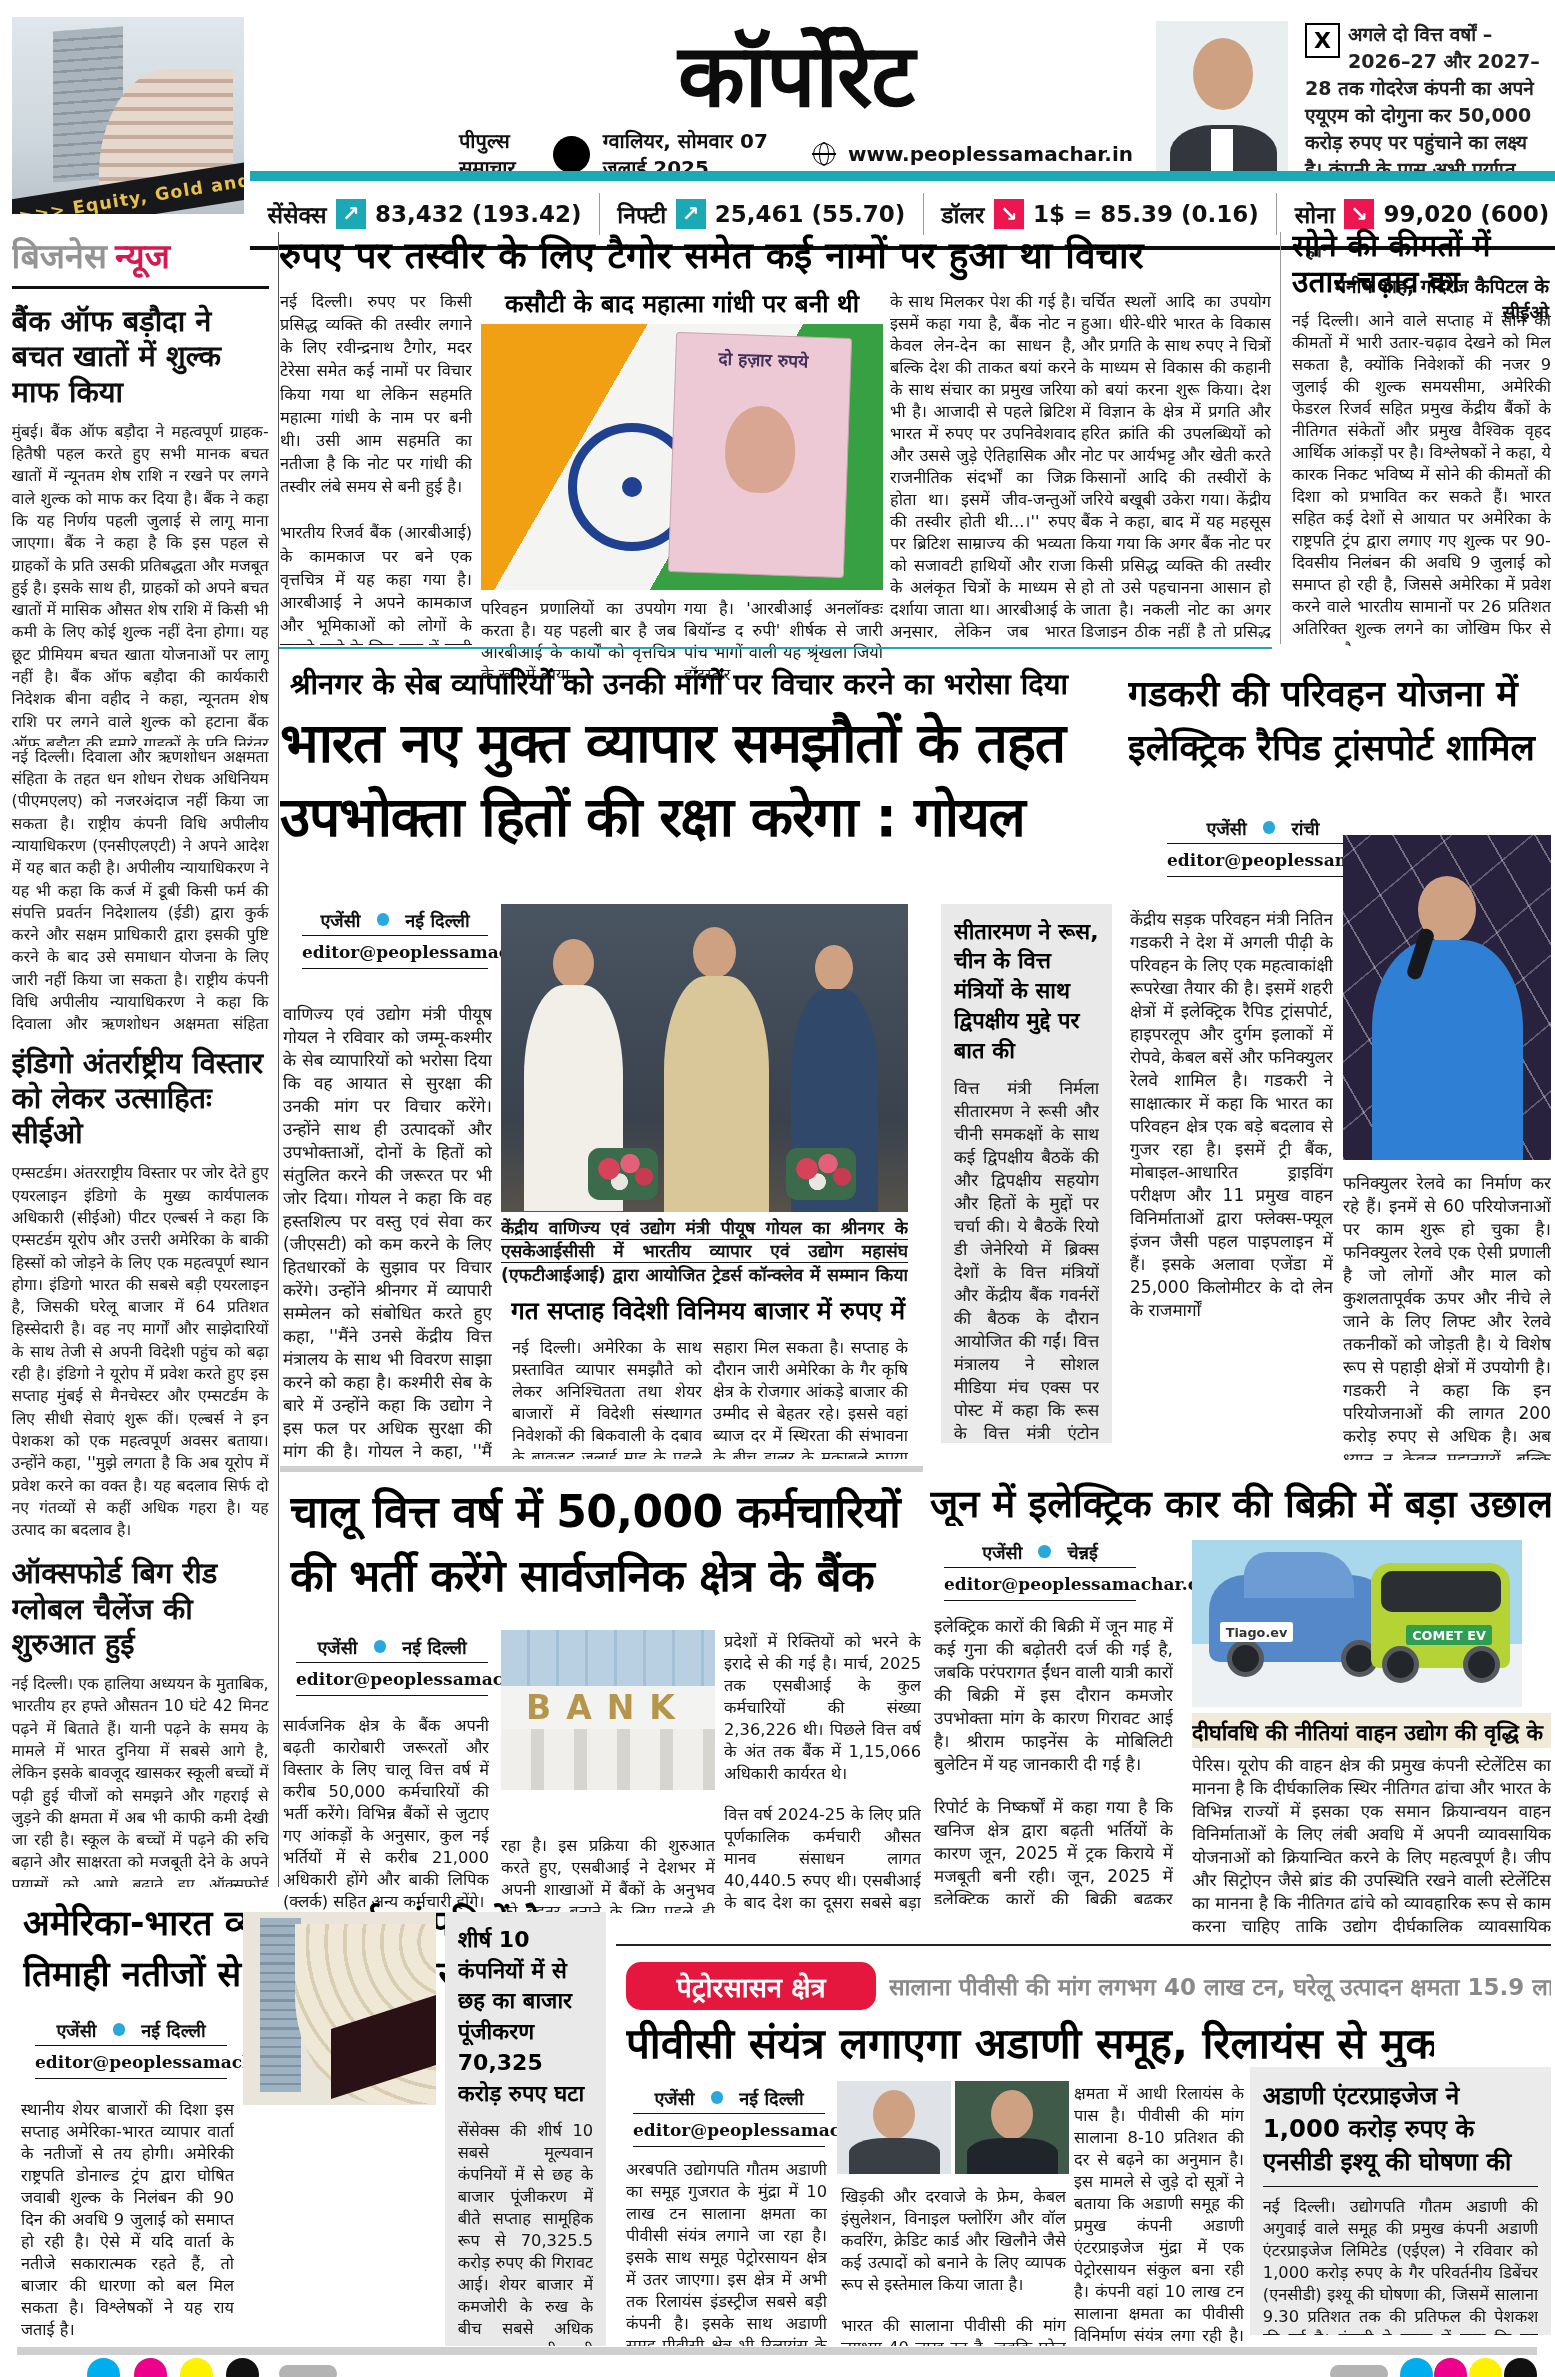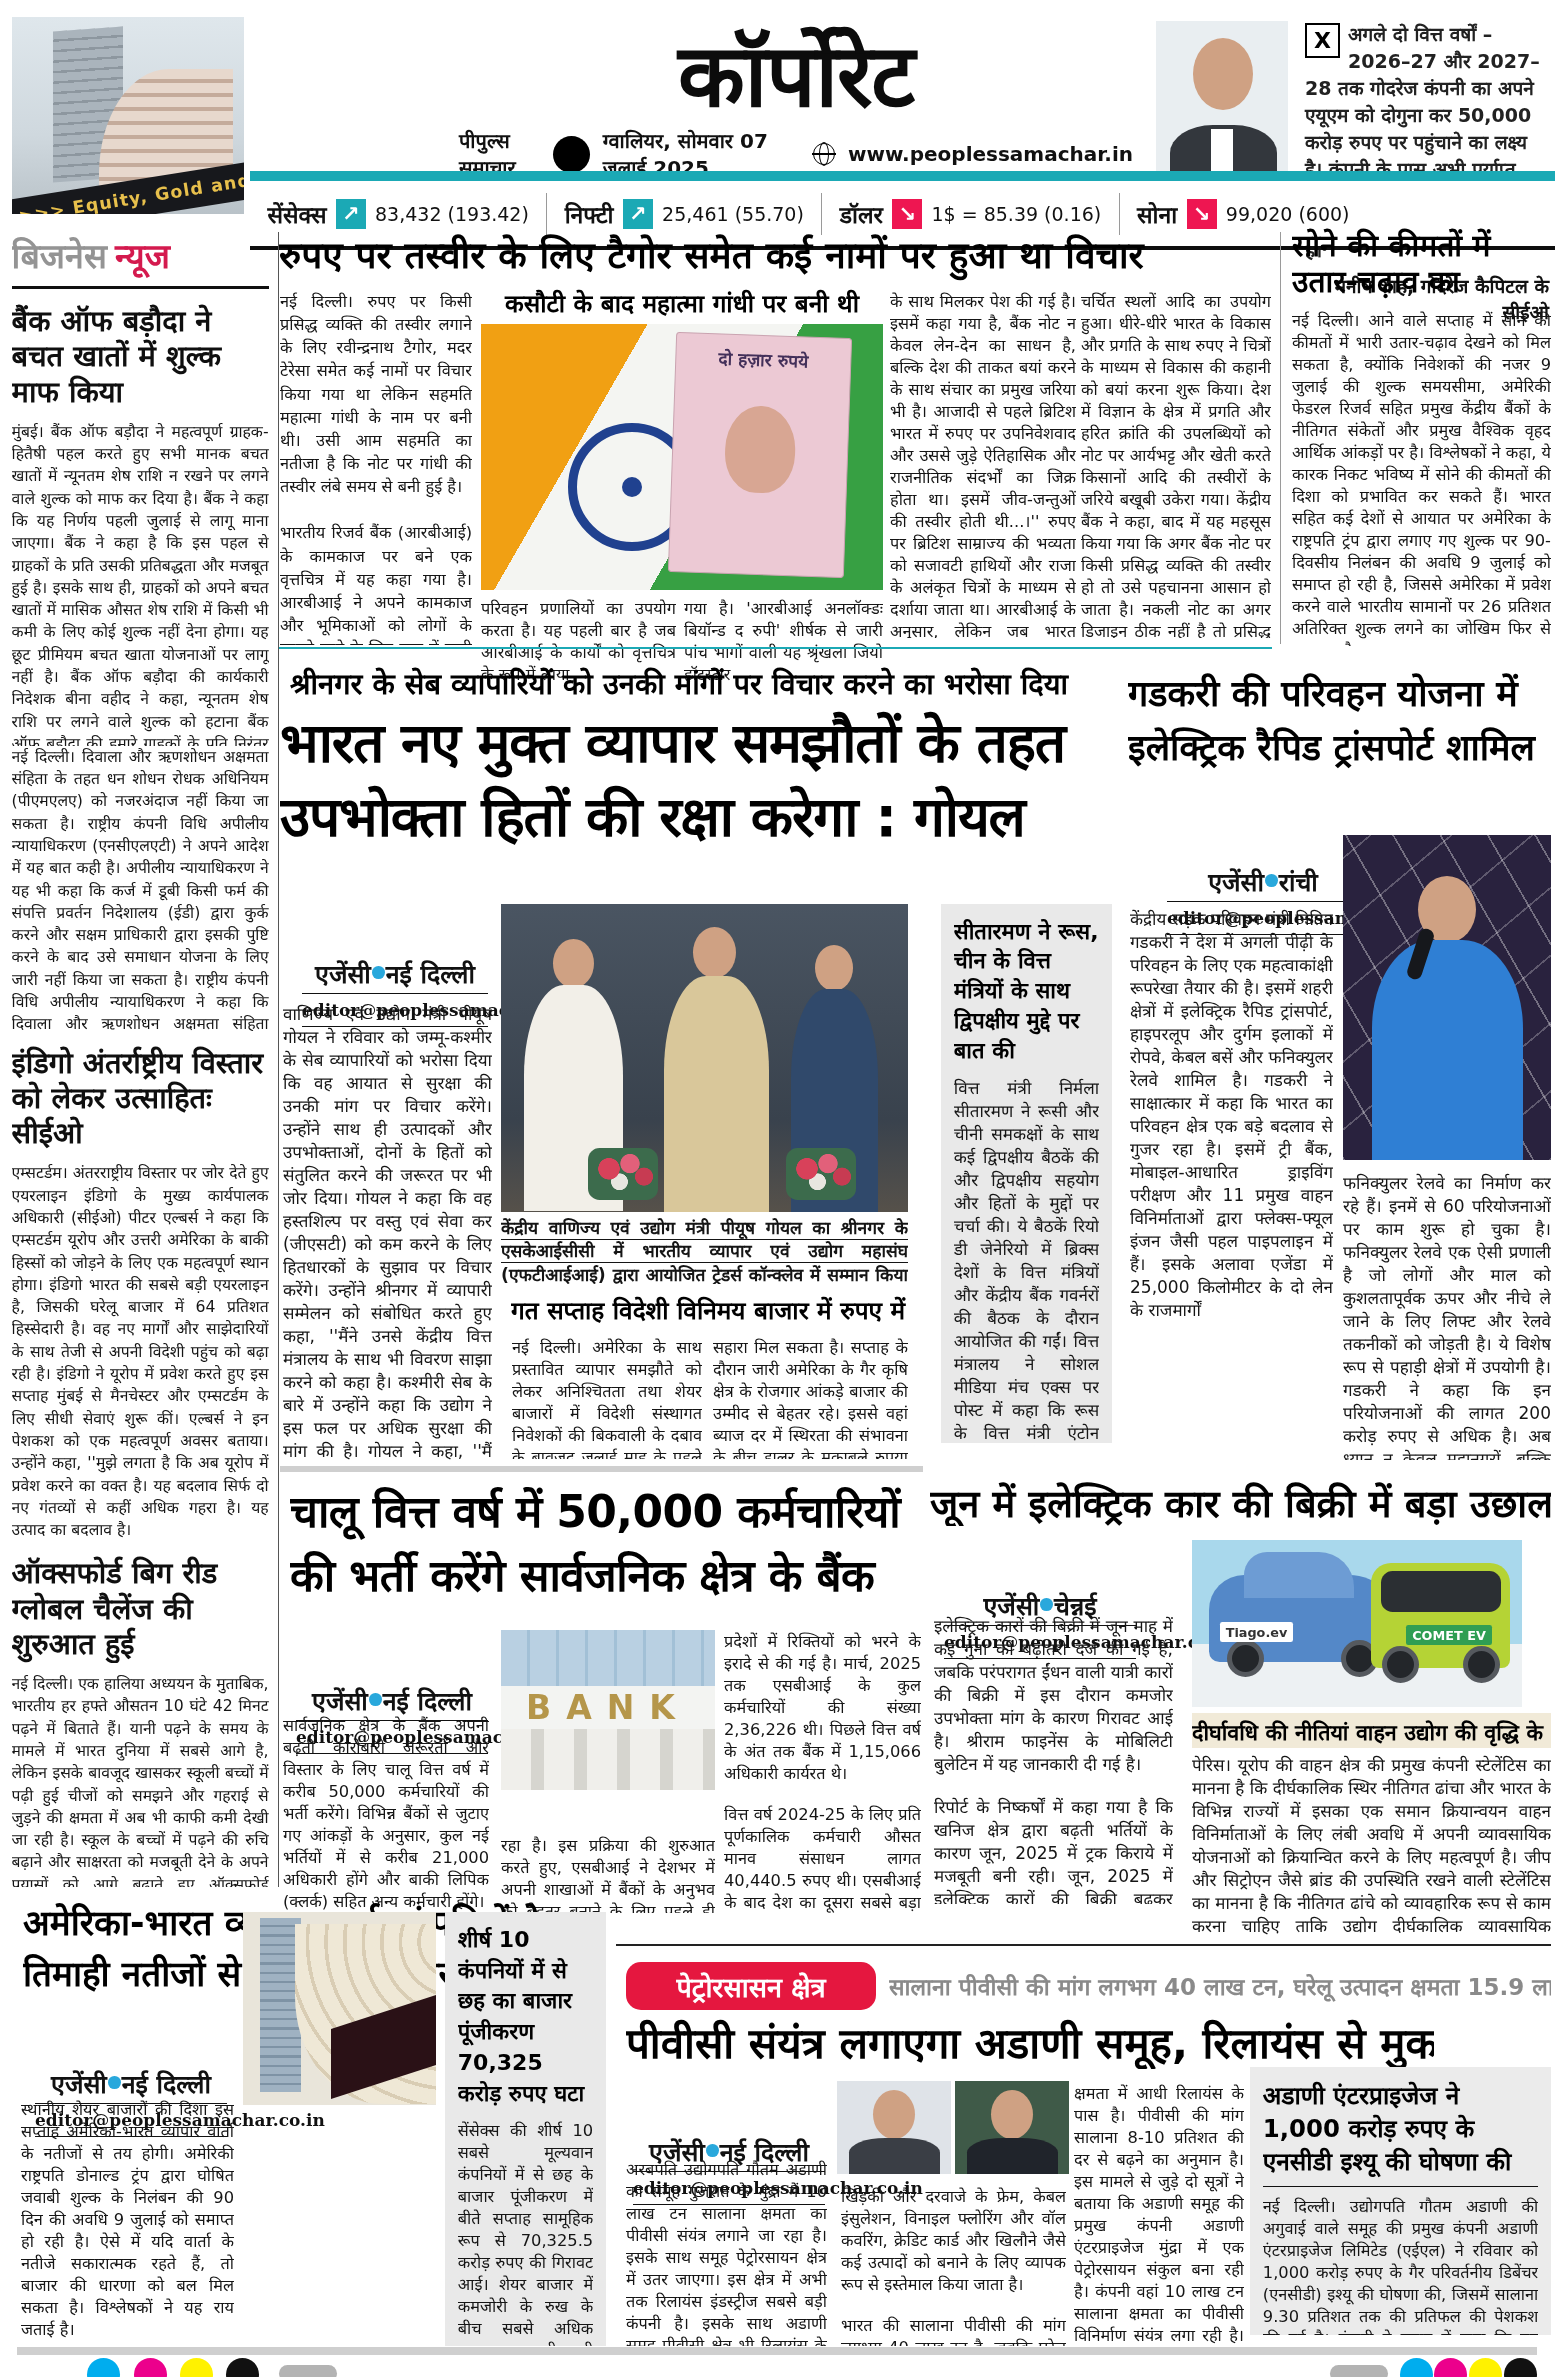--- a/index.html
+++ b/index.html
@@ -32,29 +32,29 @@
   #teal-bar{background:#1ba9b5;}
   #ticker{display:flex;align-items:center;border-bottom:4.6px solid #0e0e0e;background:#fff;}
   .t-item{display:flex;align-items:center;gap:9.3px;padding:0 17.4px;height:42px;border-right:1.7px solid #9a9a9a;}
   .t-item:last-child{border-right:none;}
   .t-label{font-size:23px;font-weight:bold;white-space:nowrap;}
   .t-arrow{width:30px;height:30px;display:flex;align-items:center;justify-content:center;color:#fff;font-size:21px;font-weight:bold;flex:0 0 auto;}
   .t-arrow.up{background:#1ba9b5;}
   .t-arrow.up::before{content:"\2197";}
   .t-arrow.down{background:#ee1651;}
   .t-arrow.down::before{content:"\2198";}
-  .t-value{font-size:19px;font-weight:normal;white-space:nowrap;}
+  .t-value{font-size:23px;font-weight:bold;white-space:nowrap;}
   
   #left-col{border-right:1.2px solid #555;padding-right:9.3px;overflow:hidden;}
   #bn-head{font-size:34px;font-weight:bold;border-bottom:3.5px solid #101010;padding-bottom:8.1px;margin-bottom:15px;}
   #bn-head .g{color:#949494;} #bn-head .r{color:#d41a4e;margin-left:8.1px;}
   .l-art h2{font-size:29px;line-height:1.22;margin:15px 0 10.5px 0;color:#0f0f0f;}
   .l-art .bt{font-size:15.7px;line-height:1.42;}
   
-  .byline{display:flex;align-items:center;justify-content:center;gap:1px;font-size:25px;font-weight:bold;padding:3.5px 0;margin-top:48px;}
+  .byline{display:flex;align-items:center;justify-content:center;gap:16px;font-size:18px;font-weight:bold;padding:3.5px 0;}
   .bdot{width:12.8px;height:12.8px;border-radius:50%;background:#29a8dc;flex:0 0 auto;}
   .email{font-size:17px;font-weight:bold;text-align:center;border-top:1.7px solid #111;border-bottom:1.7px solid #111;padding:5.8px 0;font-family:"DejaVu Serif","Liberation Serif",serif;}
   
   #note-photo{background:linear-gradient(120deg,#f1a013 0%,#f1a013 30%,#f4f5f2 30%,#f4f5f2 58%,#37a043 58%);}
   #note-photo .chakra{position:absolute;left:87px;top:99px;width:110px;height:110px;border:9.3px solid #20418f;border-radius:50%;}
   #note-photo .chakra::after{content:"";position:absolute;left:50%;top:50%;width:20px;height:20px;margin:-10px 0 0 -10px;background:#20418f;border-radius:50%;}
   #note-photo .note{position:absolute;right:35px;top:10.5px;width:174px;height:238px;background:#ecc9d4;border:1.2px solid #c9a3b0;transform:rotate(2deg);border-radius:3.5px;}
   #note-photo .note .denom{font-size:17.4px;font-weight:bold;color:#43305a;text-align:center;margin-top:10.5px;}
   #note-photo .gandhi{position:absolute;left:52px;top:70px;width:70px;height:87px;background:#d8a693;border-radius:50% 50% 45% 45%;}
   

